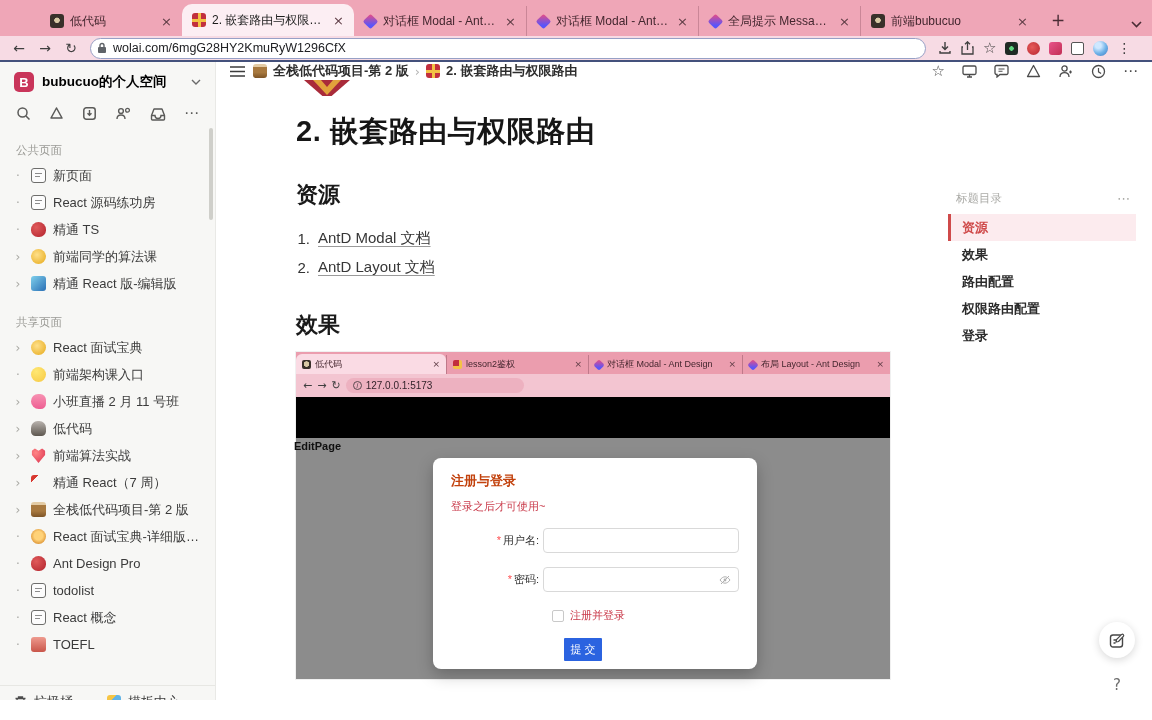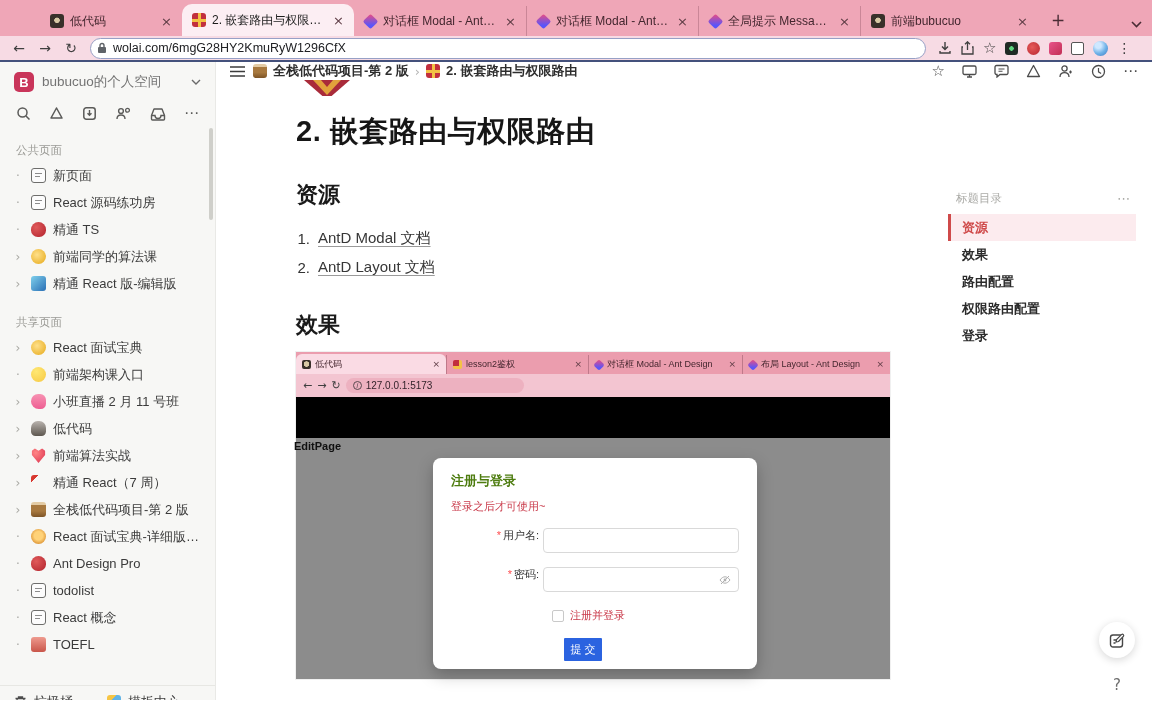--- a/index.html
+++ b/index.html
@@ -35,21 +35,21 @@
   .ext4{background:#fff;border:1.5px solid #555;border-radius:2px}
   .avatar{width:15px;height:15px;border-radius:50%;background:radial-gradient(circle at 35% 30%,#cfe8ff 20%,#6fb2e8 55%,#3a78c2)}
 
   
   .app{position:relative;display:flex;height:656px}
 
   
   .sidebar{width:216px;flex:none;background:#f7f7f5;border-right:1px solid #e9e9e6;position:relative;display:flex;flex-direction:column}
   .ws{display:flex;align-items:center;gap:8px;padding:10px 14px 6px 14px}
   .ws .logo{width:20px;height:20px;border-radius:5px;background:#c9355a;color:#fff;font-weight:700;font-size:13px;display:flex;align-items:center;justify-content:center}
-  .ws .wname{font-size:13.5px;font-weight:400;color:#737373;flex:1}
+  .ws .wname{font-size:13.5px;font-weight:700;color:#000000;flex:1}
   .iconrow{display:flex;align-items:center;justify-content:space-between;padding:8px 16px 6px 16px;color:#5a5a58}
   .iconrow .gly{font-size:15px;color:#5a5a58}
   .sscroll{flex:1;overflow:hidden;padding:6px 0 0 0}
   .sec{font-size:11.5px;color:#9b9b96;padding:10px 16px 4px 16px}
   .sitem{display:flex;align-items:center;gap:7px;height:27px;padding:0 10px 0 12px;font-size:13px;color:#3b3b3b}
   .sitem .bullet{width:12px;text-align:center;color:#a8a8a3;font-size:12px;flex:none}
   .sitem .slabel{white-space:nowrap;overflow:hidden;text-overflow:ellipsis}
   .ic{width:15px;height:15px;border-radius:3px;flex:none}
   .ic-doc{background:#fcfcfc;border:1.3px solid #6e6e6c;background-image:linear-gradient(#8c8c8c,#8c8c8c),linear-gradient(#8c8c8c,#8c8c8c);background-size:7px 1.3px,5px 1.3px;background-position:2.5px 3.5px,2.5px 7px;background-repeat:no-repeat}
   .ic-glove{background:radial-gradient(circle at 35% 35%,#e05a5a,#b2232d);border-radius:50% 50% 45% 45%}
@@ -96,23 +96,23 @@
   .fav.sm{width:9px;height:9px;border-radius:2px}
   .fav.sm.fav-antd{width:8px;height:8px;margin:0}
   .mbar{height:23px;background:#f3c5d1;display:flex;align-items:center;gap:5px;padding:0 7px}
   .mbar .mnav{font-size:11px;color:#3f3f3f}
   .mpill{width:178px;height:15px;border-radius:8px;background:#edb1c0;display:flex;align-items:center;gap:4px;padding:0 7px;font-size:10px;color:#33232a}
   .minfo{width:9px;height:9px;border:1px solid #5a4a50;border-radius:50%;font-size:7px;line-height:8px;text-align:center;color:#5a4a50;font-style:italic}
   .mblack{height:41px;background:#000}
   .mgray{flex:1;background:#8c8c8c;position:relative}
   .editpage{position:absolute;top:2px;left:-2px;font-size:11px;font-weight:700;color:#101010}
   .modal{position:absolute;left:137px;top:20px;width:324px;height:211px;background:#fff;border-radius:8px;box-shadow:0 6px 16px rgba(0,0,0,.25);padding:14px 18px}
-  .mtitle{font-size:13px;font-weight:700;color:#4d7c0f}
+  .mtitle{font-size:13px;font-weight:700;color:#c2410c}
   .mnote{font-size:11px;color:#c93a4a;margin-top:9px}
-  .frow{display:flex;margin-top:14px}
+  .frow{display:flex;align-items:center;margin-top:14px}
   .flabel{width:92px;text-align:right;font-size:11px;color:#333;padding-right:4px;white-space:nowrap}
   .req{color:#ff4d4f;margin-right:2px;font-size:11px}
   .finput{width:196px;height:25px;border:1px solid #d9d9d9;border-radius:4px;background:#fff;position:relative}
   .eye{position:absolute;right:7px;top:6px;color:#b0b0b0}
   .crow{display:flex;align-items:center;gap:6px;margin-top:16px;margin-left:101px}
   .cbox{width:12px;height:12px;border:1px solid #c9c9c9;border-radius:2px;background:#fff}
   .clabel{font-size:11px;color:#c93a4a}
   .submit{margin-top:15px;margin-left:113px;width:38px;height:23px;background:#2b63e0;border-radius:1px;color:#fff;font-size:11px;display:flex;align-items:center;justify-content:center;white-space:nowrap}
 
   

